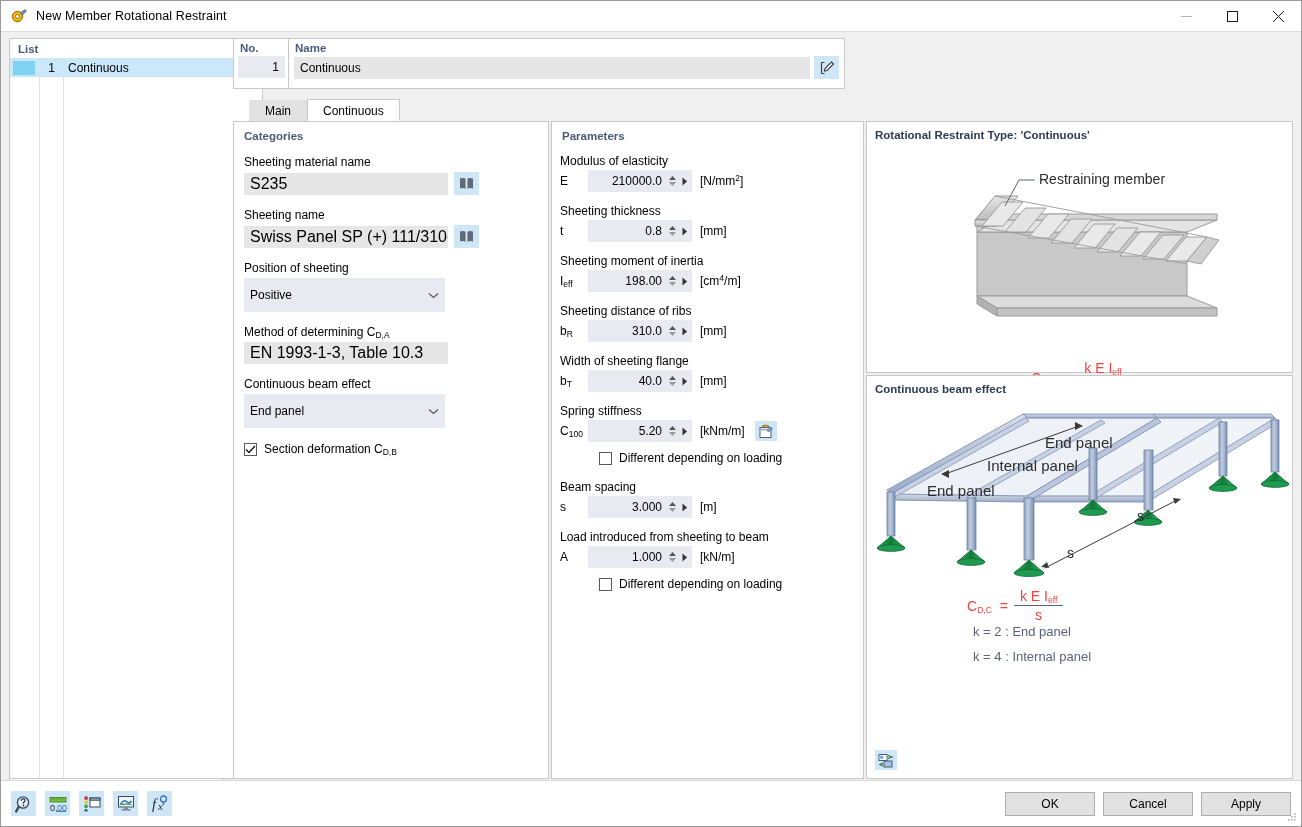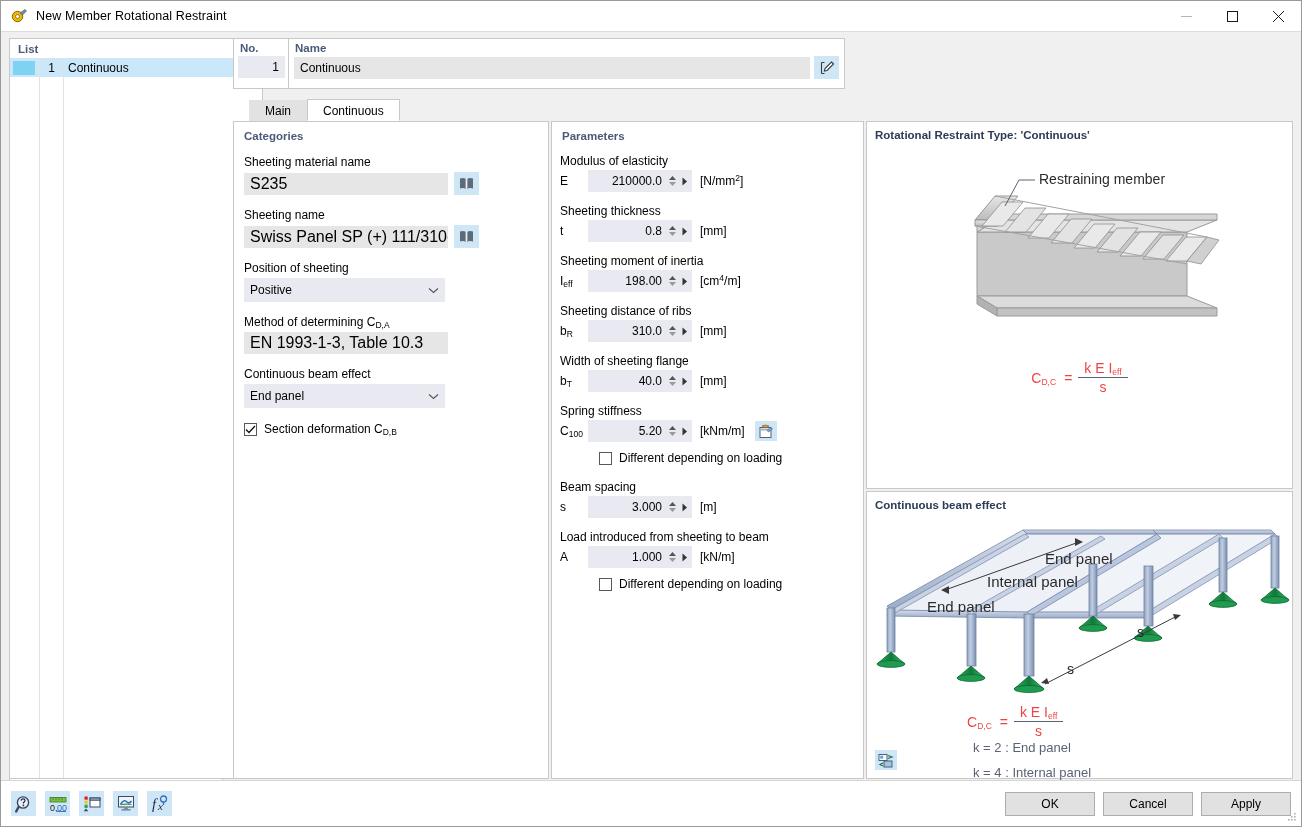--- a/index.html
+++ b/index.html
@@ -116,21 +116,21 @@
     position: absolute; left: 232px; top: 120px; right: 8px; bottom: 47px;
     display: flex;
   }
   .col {
     background: #fff; border: 1px solid #c8c8c8; position: relative;
   }
   .col-categories { width: 316px; }
   .col-parameters { width: 313px; margin-left: 2px; }
   .col-graphics { flex: 1; margin-left: 2px; background: transparent; border: none; display: flex; flex-direction: column; }
   .gfx-box { background: #fff; border: 1px solid #c8c8c8; position: relative; }
-  .gfx-top { height: 368px; }
+  .gfx-top { height: 252px; }
   .gfx-bottom { flex: 1; margin-top: 2px; }
   .col-header {
     color: #4a5a78; font-weight: bold; font-size: 11.5px;
     padding: 8px 0 0 10px;
   }
   .gfx-header {
     color: #2d3b55; font-weight: bold; font-size: 11.5px;
     padding: 7px 0 0 8px;
   }
 
@@ -142,21 +142,21 @@
     background: #e6e6e6; height: 22px; line-height: 22px;
     font-size: 16px; padding: 0 6px; flex: 1;
     white-space: nowrap; overflow: hidden;
   }
   .inp.sm { flex: none; width: 204px; }
   .icon-btn {
     width: 25px; height: 23px; background: #cfe6f7;
     display: flex; align-items: center; justify-content: center; cursor: default;
   }
   .combo {
-    background: #e9e9f2; height: 24px; width: 201px;
+    background: #e9e9f2; height: 34px; width: 201px;
     display: flex; align-items: center; padding: 0 6px;
     font-size: 12px; position: relative; cursor: default; text-align: center;
   }
   .combo .chev { margin-left: auto; }
   .cbrow { display: flex; align-items: center; gap: 7px; margin-top: 14px; padding: 0 10px; }
   .cbrow.indent { padding-left: 47px; margin-top: 9px; }
   .checkbox {
     width: 13px; height: 13px; background: #fff; border: 1px solid #55595c;
     display: flex; align-items: center; justify-content: center; cursor: default;
     flex: 0 0 auto;

